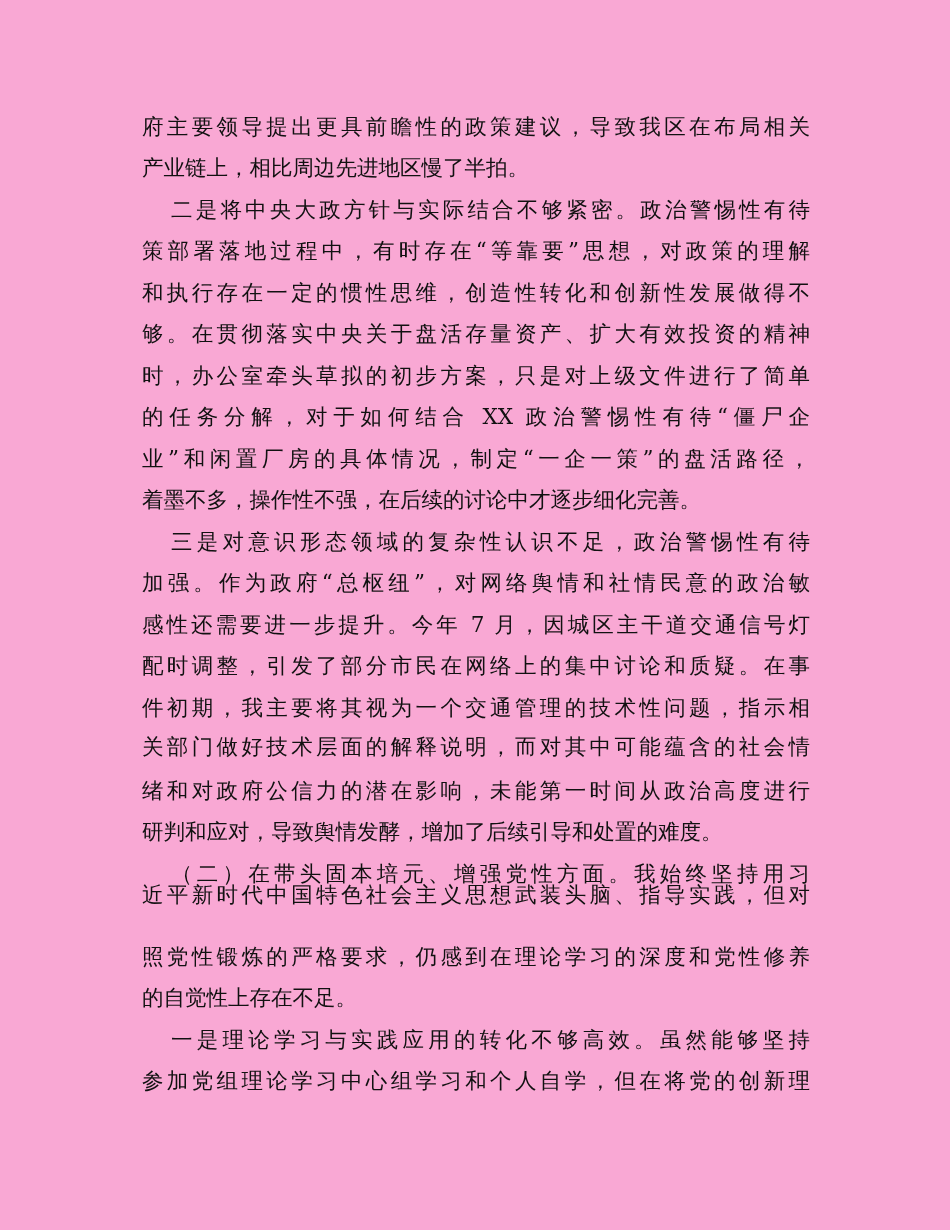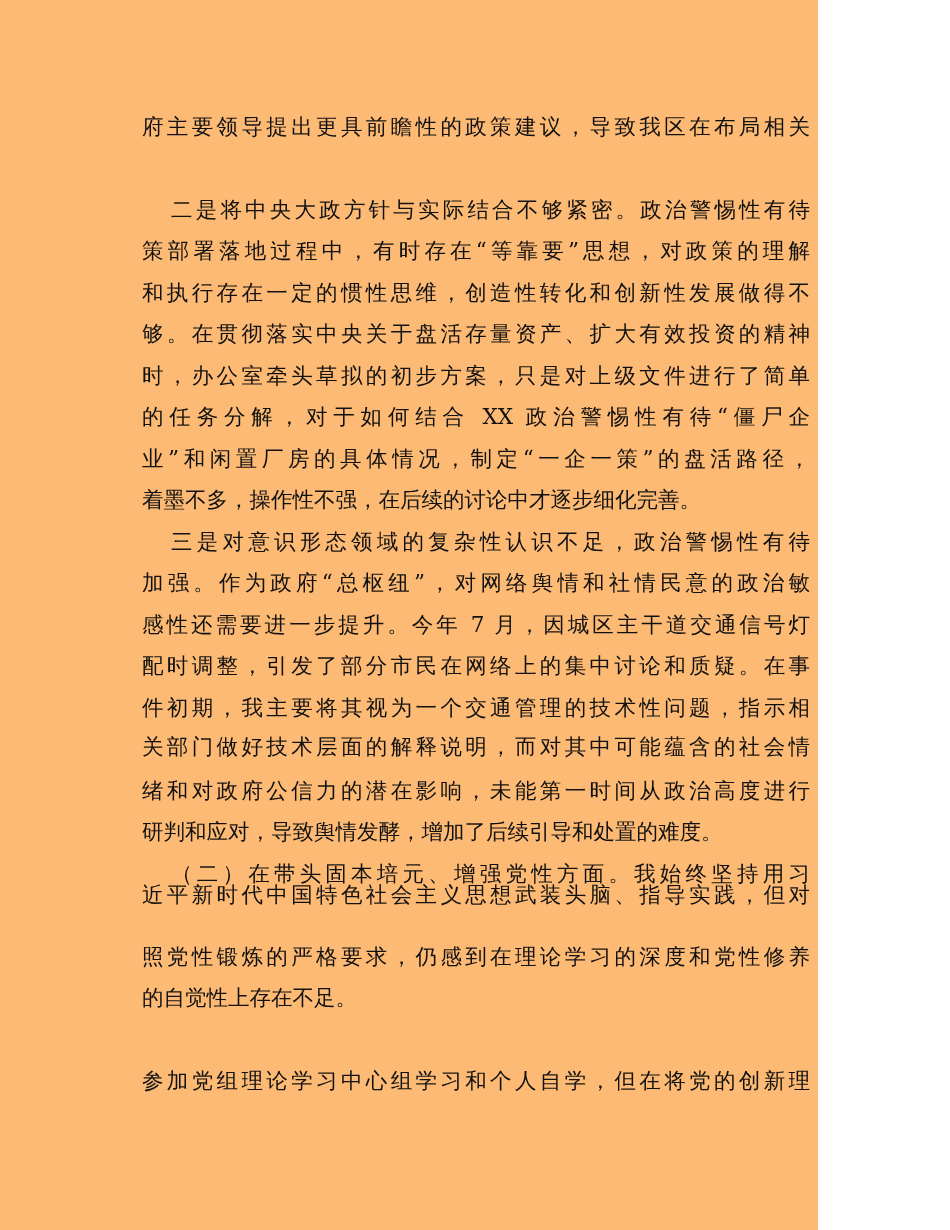--- a/index.html
+++ b/index.html
@@ -1,43 +1,45 @@
 <!DOCTYPE html>
 <html><head>
 <meta charset="utf-8">
 <style>
   html, body { margin:0; padding:0; background:#ffffff; }
   body { width:950px; height:1230px; position:relative; overflow:hidden;
          font-family: "DejaVu Serif", "Liberation Serif", serif; color:#111; }
-  .page { position:absolute; left:0; top:0; width:818px; height:1230px; background:#fdba74; }
+  .page { position:absolute; left:0; top:0; width:950px; height:1230px; background:#f9a8d4; }
   .line { position:absolute; left:142px; width:668px; height:30px; line-height:30px;
           font-size:21.5px; white-space:nowrap; text-align:justify; text-align-last:justify;
           letter-spacing:0; }
   .line.last { text-align-last:left; }
   .line.indent { left:171px; width:639px; }
 </style>
 </head>
 <body>
 
 <div class="page">
   <div class="line" style="top:112px">府主要领导提出更具前瞻性的政策建议，导致我区在布局相关</div>
+  <div class="line last" style="top:153px">产业链上，相比周边先进地区慢了半拍。</div>
   <div class="line indent" style="top:195px">二是将中央大政方针与实际结合不够紧密。政治警惕性有待</div>
   <div class="line" style="top:236px">策部署落地过程中，有时存在“等靠要”思想，对政策的理解</div>
   <div class="line" style="top:278px">和执行存在一定的惯性思维，创造性转化和创新性发展做得不</div>
   <div class="line" style="top:319px">够。在贯彻落实中央关于盘活存量资产、扩大有效投资的精神</div>
   <div class="line" style="top:361px">时，办公室牵头草拟的初步方案，只是对上级文件进行了简单</div>
   <div class="line" style="top:402px">的任务分解，对于如何结合 XX 政治警惕性有待“僵尸企</div>
   <div class="line" style="top:444px">业”和闲置厂房的具体情况，制定“一企一策”的盘活路径，</div>
   <div class="line last" style="top:485px">着墨不多，操作性不强，在后续的讨论中才逐步细化完善。</div>
   <div class="line indent" style="top:527px">三是对意识形态领域的复杂性认识不足，政治警惕性有待</div>
   <div class="line" style="top:568px">加强。作为政府“总枢纽”，对网络舆情和社情民意的政治敏</div>
   <div class="line" style="top:610px">感性还需要进一步提升。今年 7 月，因城区主干道交通信号灯</div>
   <div class="line" style="top:651px">配时调整，引发了部分市民在网络上的集中讨论和质疑。在事</div>
   <div class="line" style="top:693px">件初期，我主要将其视为一个交通管理的技术性问题，指示相</div>
   <div class="line" style="top:732px">关部门做好技术层面的解释说明，而对其中可能蕴含的社会情</div>
   <div class="line" style="top:776px">绪和对政府公信力的潜在影响，未能第一时间从政治高度进行</div>
   <div class="line last" style="top:817px">研判和应对，导致舆情发酵，增加了后续引导和处置的难度。</div>
   <div class="line indent" style="top:859px">（二）在带头固本培元、增强党性方面。我始终坚持用习</div>
   <div class="line" style="top:880px">近平新时代中国特色社会主义思想武装头脑、指导实践，但对</div>
   <div class="line" style="top:942px">照党性锻炼的严格要求，仍感到在理论学习的深度和党性修养</div>
   <div class="line last" style="top:983px">的自觉性上存在不足。</div>
+  <div class="line indent" style="top:1025px">一是理论学习与实践应用的转化不够高效。虽然能够坚持</div>
   <div class="line" style="top:1066px">参加党组理论学习中心组学习和个人自学，但在将党的创新理</div>
 </div>
 
 </body></html>

